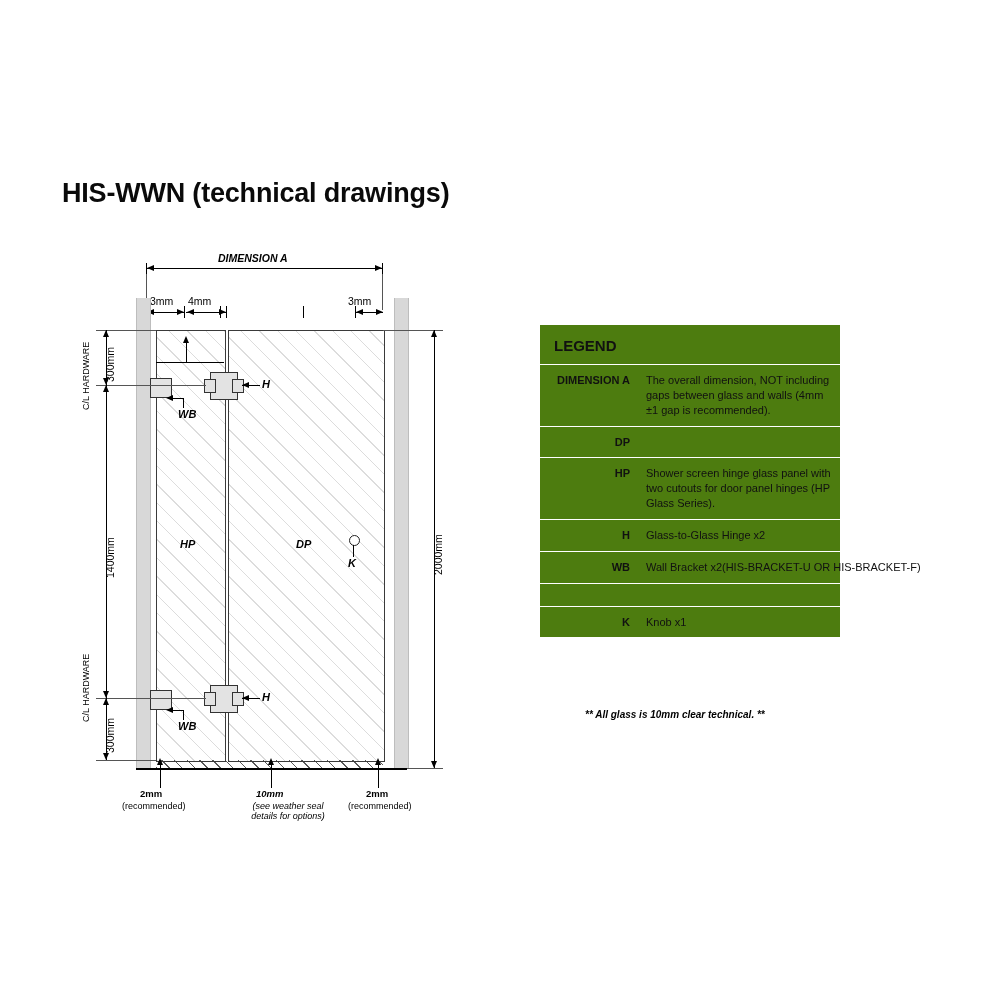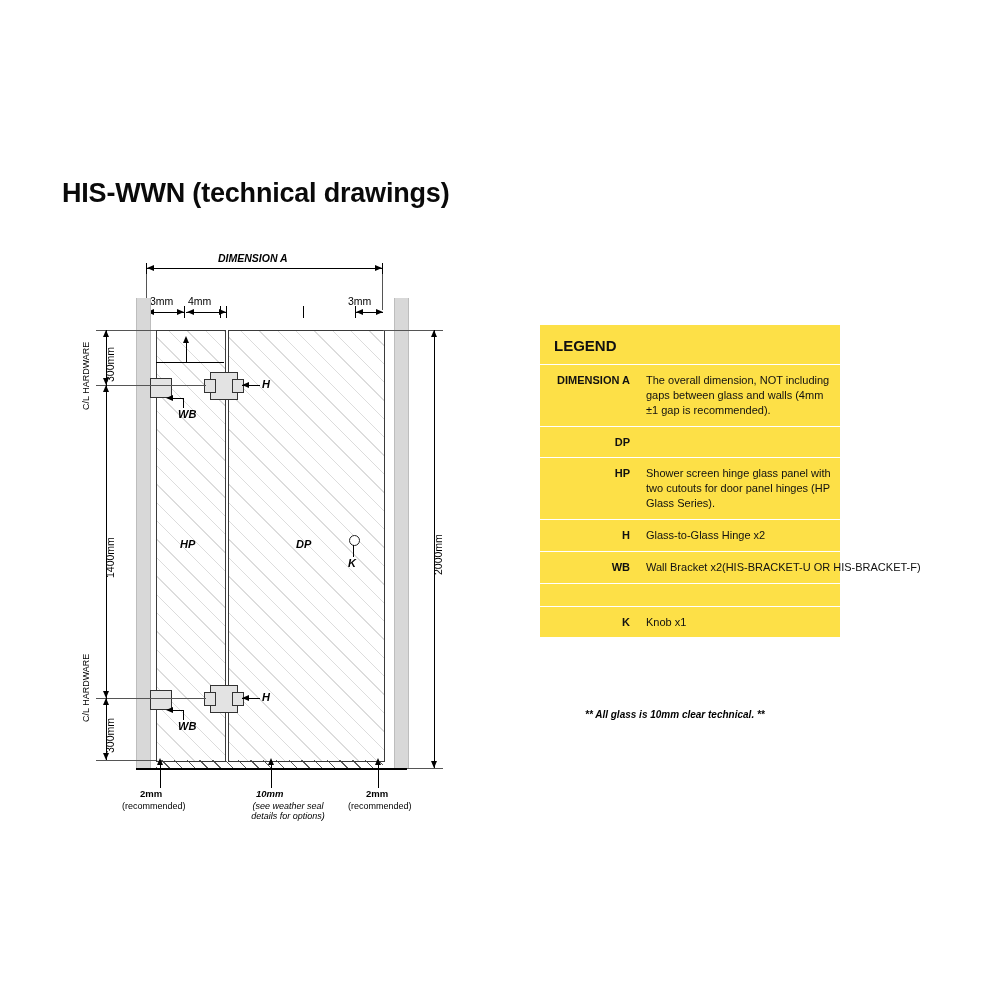--- a/index.html
+++ b/index.html
@@ -120,21 +120,21 @@
         rgba(255,255,255,0) 1px,
         rgba(255,255,255,0) 9px);
   }
 
   
   #legend {
     position: absolute;
     left: 540px;
     top: 325px;
     width: 300px;
-    background: #fde047;
+    background: #4d7c0f;
     font-size: 11px;
   }
   #legend .legend-title {
     padding: 12px 14px 10px 14px;
     font-size: 15px;
     font-weight: bold;
     border-bottom: 1px solid #ffffff;
   }
   .lrow {
     display: flex;

